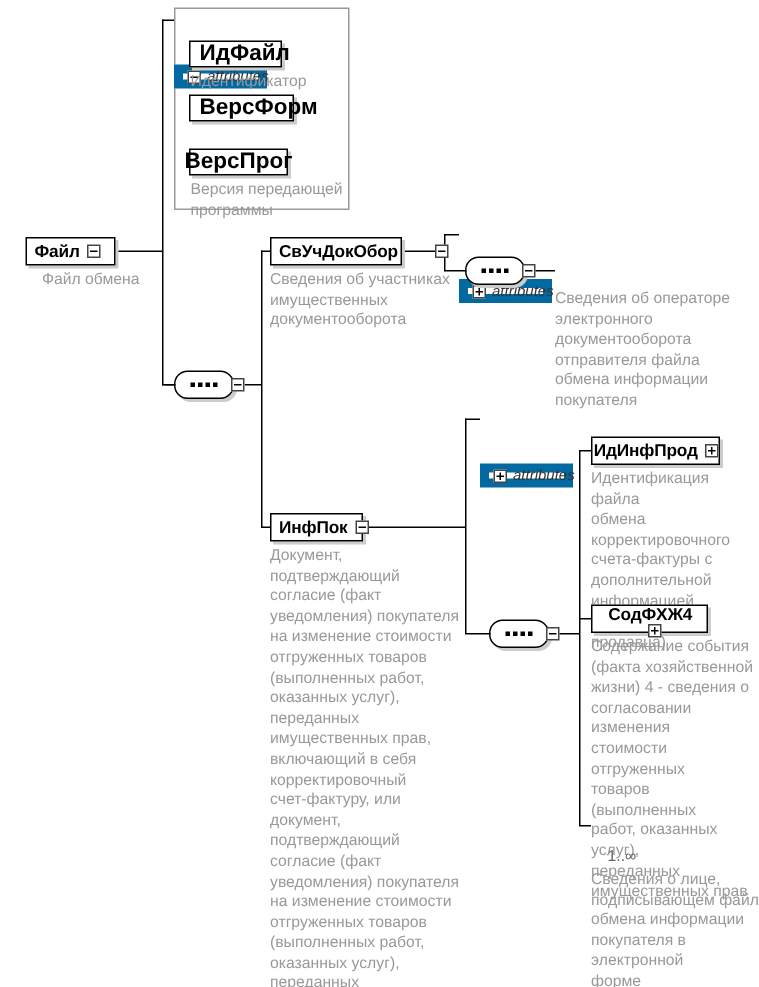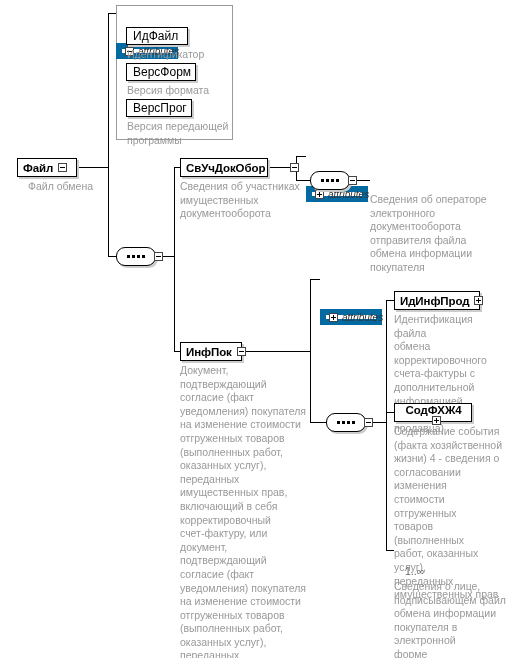--- a/index.html
+++ b/index.html
@@ -118,22 +118,22 @@
     border: 1px solid #000000;
     background: #ffffff;
     height: 18px;
     display: flex;
     align-items: center;
     padding: 0 6px;
     box-shadow: 2px 2px 0 0 #cccccc;
     white-space: nowrap;
   }
   .attrchip span {
-    font-size: 12px;
-    font-weight: normal;
+    font-size: 15px;
+    font-weight: bold;
     color: #000000;
     line-height: 12px;
   }
 
   
   .doc {
     position: absolute;
     font-size: 10.5px;
     color: #999999;
     line-height: 13.6px;
@@ -262,23 +262,22 @@
   </div>
 
   <div class="attrchip" style="left:126px; top:27px; width:62px;">
     <span>ИдФайл</span>
   </div>
   <div class="doc" style="left:127px; top:48px; width:105px;">Идентификатор файла</div>
 
   <div class="attrchip" style="left:126px; top:63px; width:70px;align-items:center;">
     <span>ВерсФорм</span>
   </div>
-  <div class="doc" style="left:127px; top:84px; width:105px;">Версия формата</div>
-
-  <div class="attrchip" style="left:126px; top:99px; width:66px;">
+
+  <div class="attrchip" style="left:126px; top:99px; width:66px;justify-content:center;">
     <span>ВерсПрог</span>
   </div>
   <div class="doc" style="left:127px; top:120px; width:105px;">Версия передающей
 программы</div>
 
   <div class="seq" style="left:116px; top:247px;">
     <div class="cap"></div>
     <div class="dots">
         <i></i>
         <i></i>
@@ -363,21 +362,21 @@
         <i></i>
         <i></i>
         <i></i>
         <i></i>
       </div>
     <div class="seqline l"></div>
     <div class="seqline r"></div>
   </div>
   <div class="exp" style="position:absolute; left:364px; top:418px; margin-left:0;"></div>
 
-  <div class="node" style="left:394px; top:291px; width:86px;">
+  <div class="node" style="left:394px; top:291px; width:86px;justify-content:center;">
     <span class="nm">ИдИнфПрод</span>
     <span class="exp plus"></span>
   </div>
   <div class="doc" style="left:394px; top:313px; width:110px;">Идентификация файла
 обмена
 корректировочного
 счета-фактуры с
 дополнительной
 информацией
 (информации продавца)</div>

